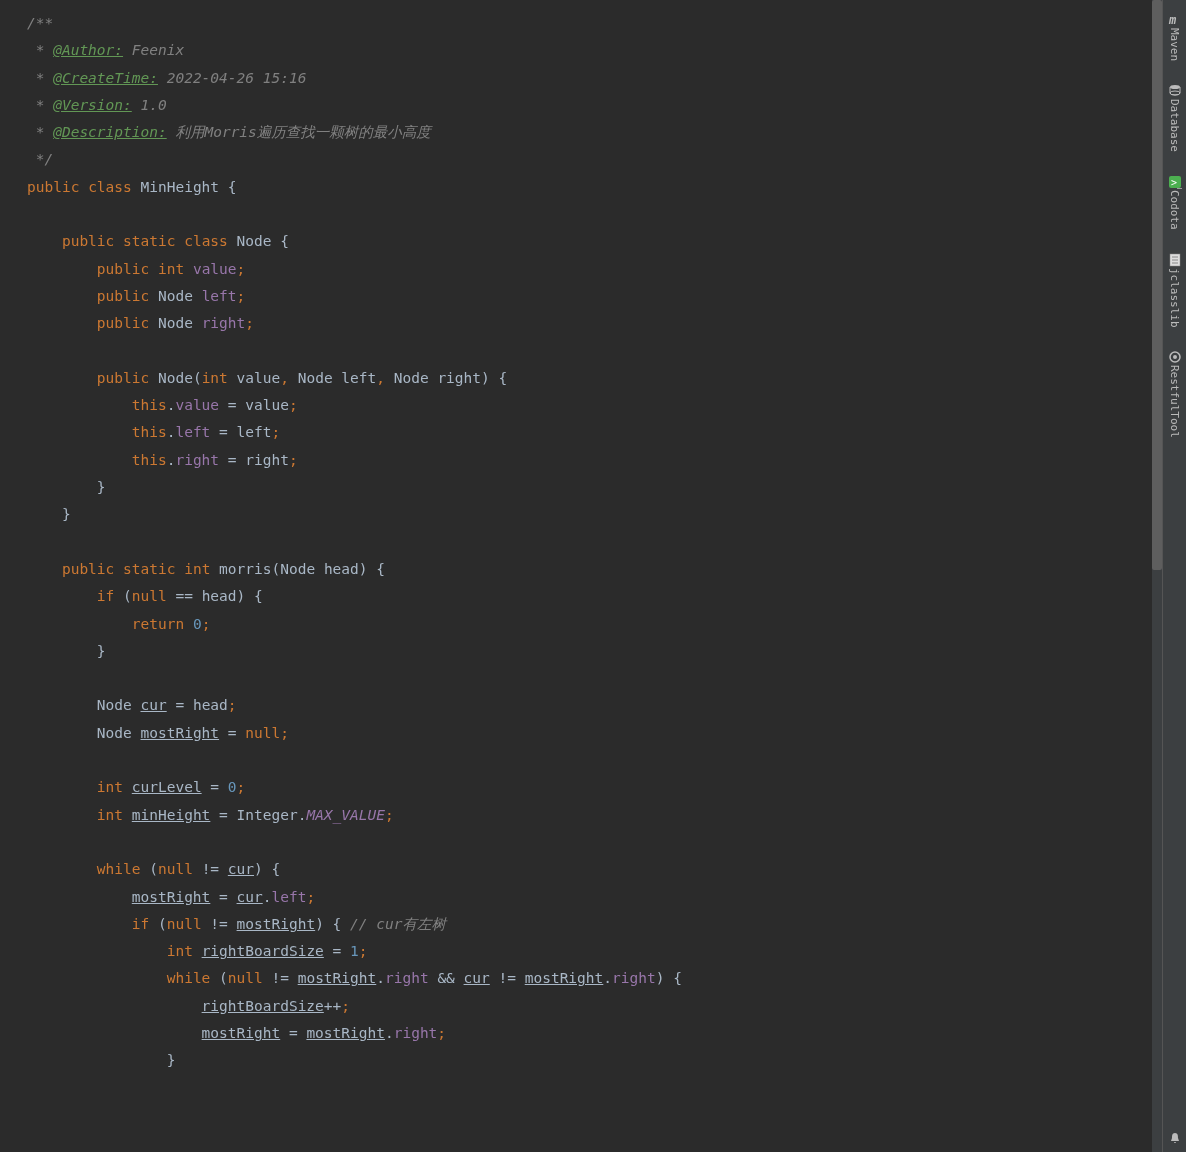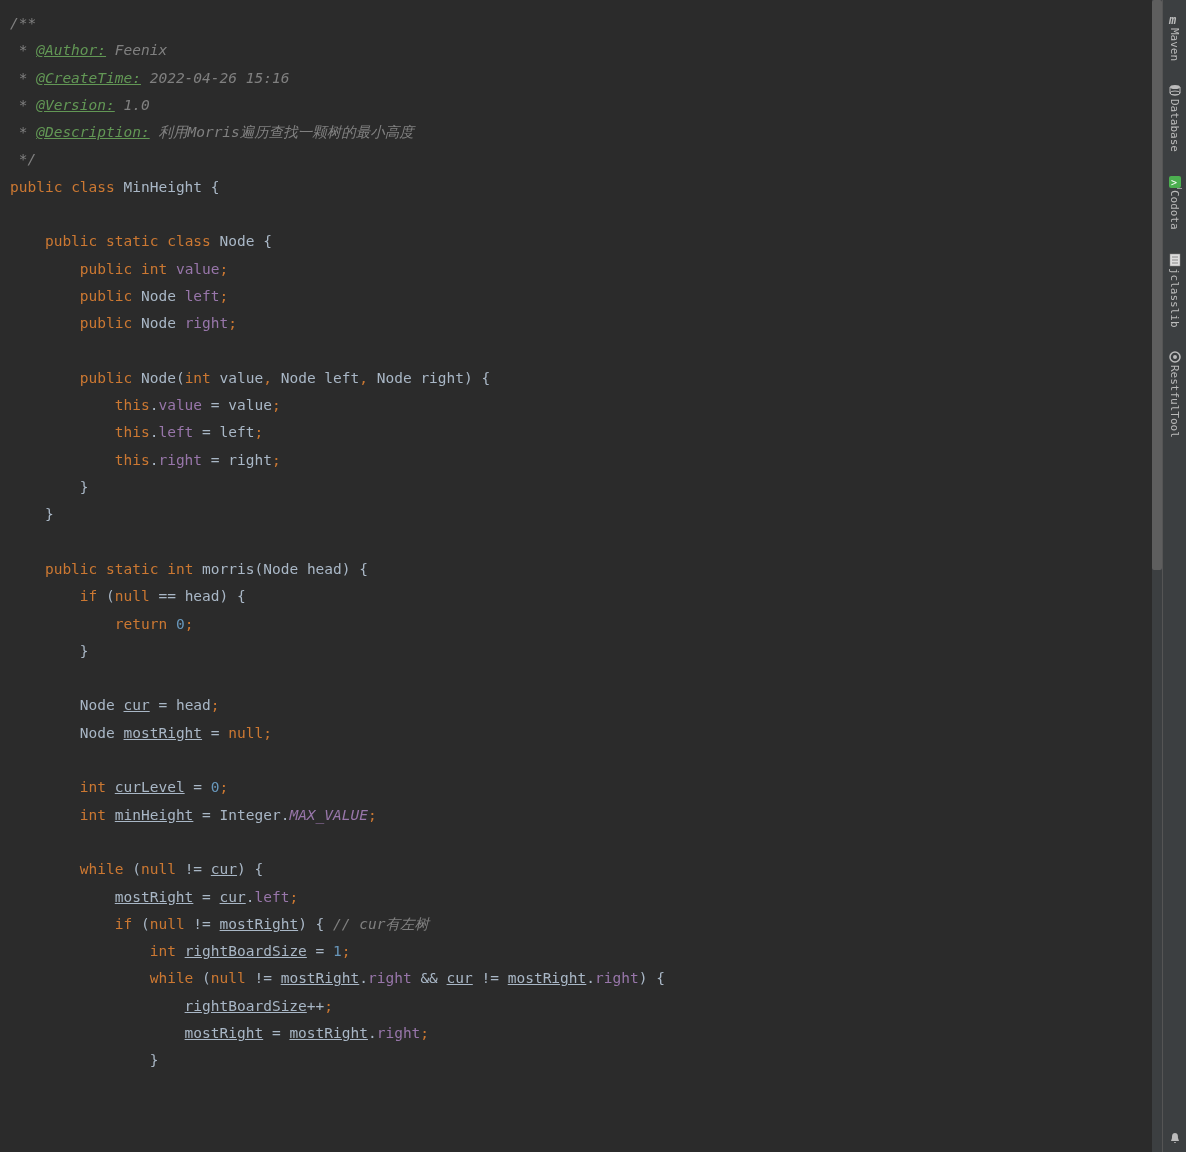--- a/index.html
+++ b/index.html
@@ -17,20 +17,21 @@
       display: flex;
       width: 100%;
       height: 100%;
     }
     .code-area {
       flex: 1;
       padding: 10px 0 10px 10px;
       overflow: hidden;
       position: relative;
       white-space: pre;
+      margin-left: 17px;
     }
     .scrollbar {
       position: absolute;
       right: 0;
       top: 0;
       width: 10px;
       height: 100%;
       background: #3c3f41;
     }
     .scrollbar-thumb {

